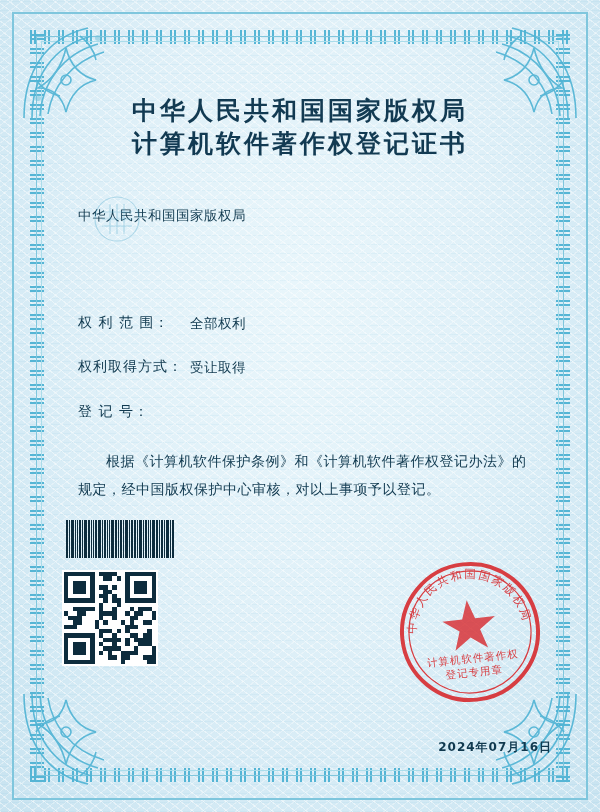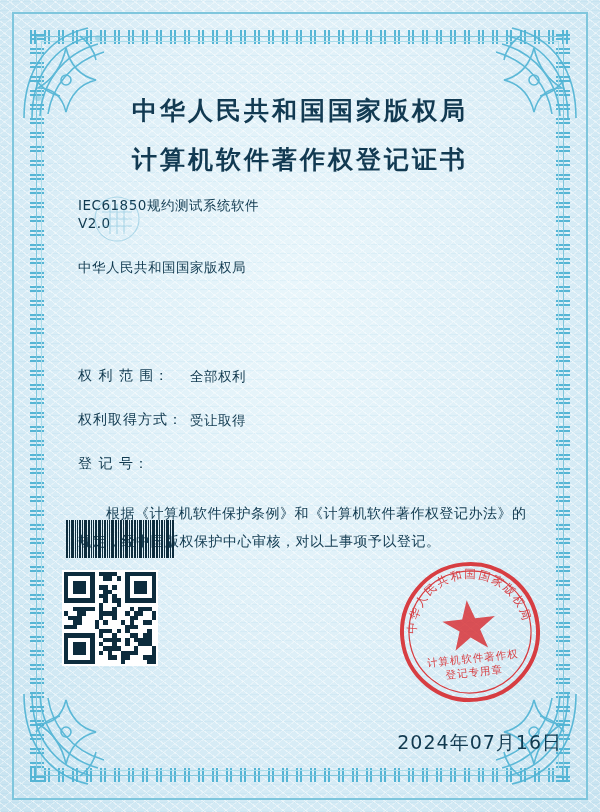--- a/index.html
+++ b/index.html
@@ -85,21 +85,21 @@
     text-align: center;
     margin-top: 42px;
   }
   .title1, .title2 {
     font-family: "DejaVu Serif", "Liberation Serif", serif;
     color: #123a52;
     font-weight: 700;
     letter-spacing: 3px;
   }
   .title1 { font-size: 25px; }
-  .title2 { font-size: 25px; margin-top: 16px; }
+  .title2 { font-size: 25px; }
 
   .cert-no {
     margin-top: 34px;
     text-align: right;
     font-size: 11px;
     color: #16455e;
     padding-right: 6px;
     letter-spacing: 0.5px;
   }
 
@@ -183,25 +183,26 @@
     width: 152px;
     height: 152px;
     transform: rotate(-6deg);
     opacity: 0.88;
   }
   .seal svg { display: block; }
 
   
   .date {
     position: absolute;
-    right: 38px;
+    right: 48px;
     bottom: 56px;
-    font-size: 19px;
+    font-size: 12px;
     color: #10394f;
     letter-spacing: 1px;
+    font-weight: bold;
   }
 
   
   .emblem {
     position: absolute;
     left: 38px;
     top: 140px;
     width: 54px;
     height: 54px;
     opacity: 0.35;
@@ -292,22 +293,20 @@
     </div>
 
     <div class="title-block">
       <div class="title1">中华人民共和国国家版权局</div>
       <div class="title2">计算机软件著作权登记证书</div>
     </div>
 
 
     <div class="fields">
       <div class="field-row">
-        <div class="field-value">IEC61850规约测试系统软件
-V2.0</div>
       </div>
       <div class="field-row">
         <div class="field-value">中华人民共和国国家版权局</div>
       </div>
 
       <div class="gap-big"></div>
 
       <div class="field-row">
         <div class="field-label">权 利 范 围：</div>
         <div class="field-value">全部权利</div>

